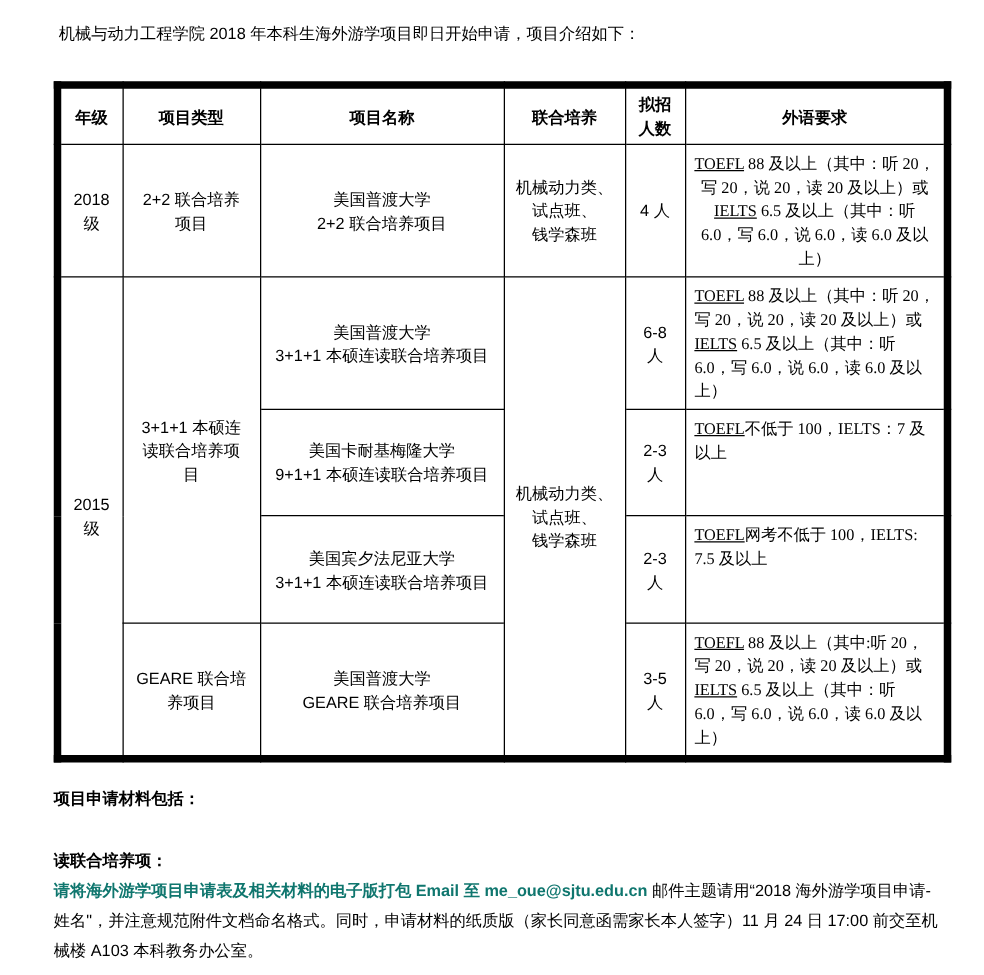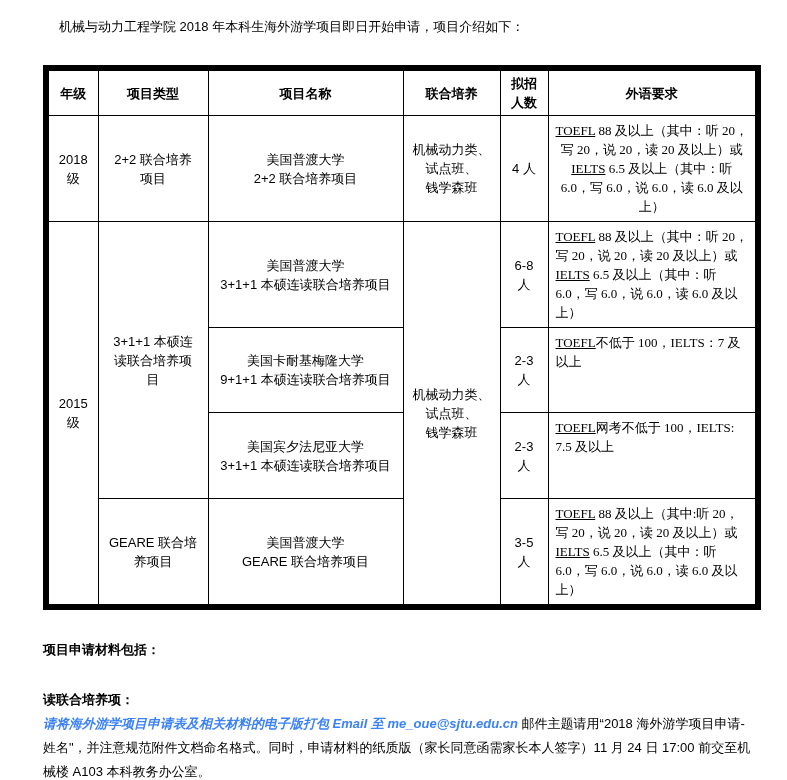--- a/index.html
+++ b/index.html
@@ -3,21 +3,21 @@
 <meta charset="utf-8">
 <style>
   * { box-sizing: border-box; }
   html, body { margin: 0; padding: 0; }
   body {
     width: 787px; min-height: 780px; background: #ffffff;
     font-family: "Liberation Sans", sans-serif;
     font-size: 13px; color: #000000;
   }
   .page { padding: 17px 30px 10px 43px; }
-  .intro { margin: 0 0 29px 16px; line-height: 19px; }
+  .intro { margin: 0 0 29px 4px; line-height: 19px; }
 
   table.programs {
     border-collapse: collapse; table-layout: fixed;
     width: 712px; border: 6px solid #000000;
   }
   th, td {
     border: 1px solid #000; text-align: center; vertical-align: middle;
     padding: 3px 5px; line-height: 19px; overflow: hidden;
   }
   th { font-weight: bold; }
@@ -28,23 +28,23 @@
   tr.r4 { height: 86px; }
   tr.r5 { height: 87px; }
   .pre { white-space: pre-line; }
   .lang { text-align: left; padding: 5px 7px; font-family: Liberation Serif, serif; }
   .lang-center { text-align: center; }
   .v-top { vertical-align: top; }
   .u { text-decoration: underline; }
 
   .sec-title { font-weight: bold; line-height: 24px; margin: 0; }
   .para { line-height: 24px; margin: 0; }
-  .materials { margin-top: 28px; }
+  .materials { margin-top: 17px; }
   .process { margin-top: 26px; }
-  .red { color: #3b82f6; font-weight: bold; font-style: italic; }
+  .red { color: #0f766e; font-weight: bold; }
 </style>
 </head>
 <body>
 
 <div class="page">
 
   <p class="intro">机械与动力工程学院 2018 年本科生海外游学项目即日开始申请，项目介绍如下：</p>
 
   <table class="programs">
     <colgroup>

